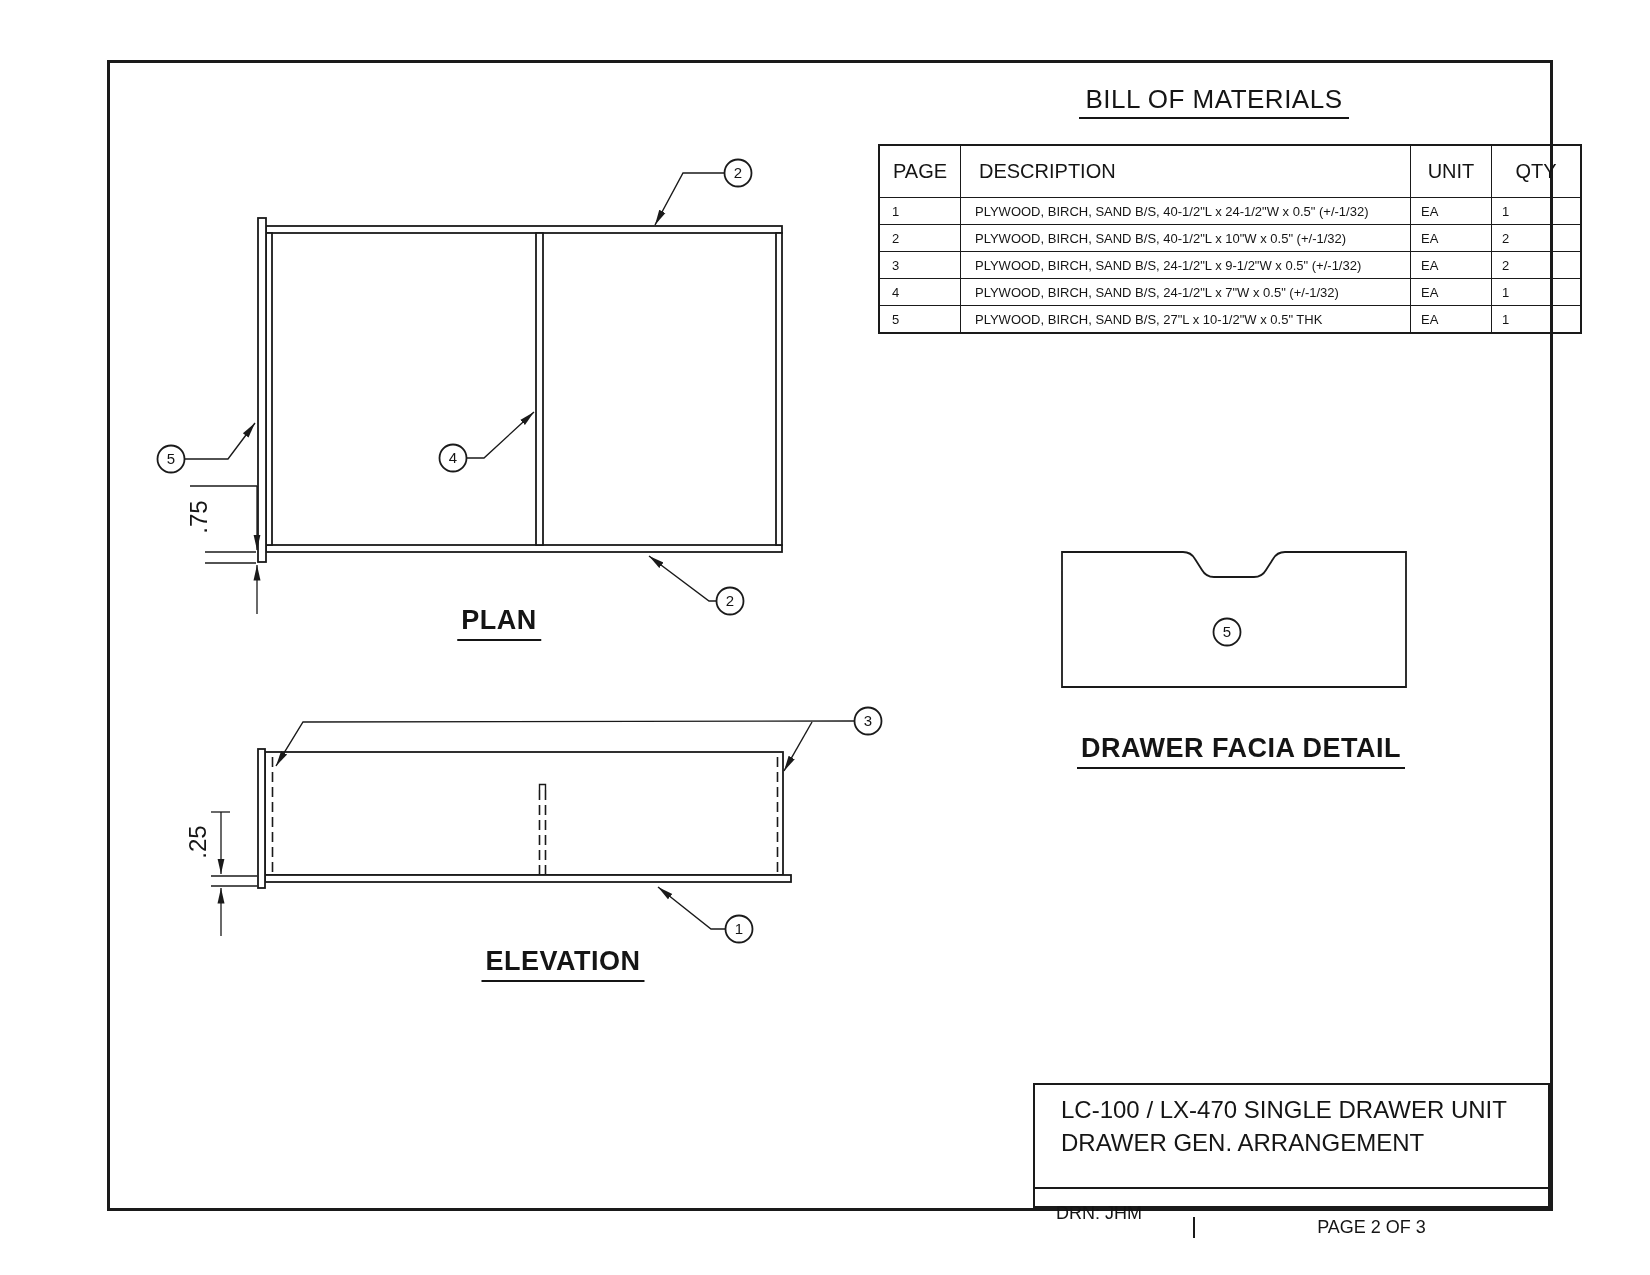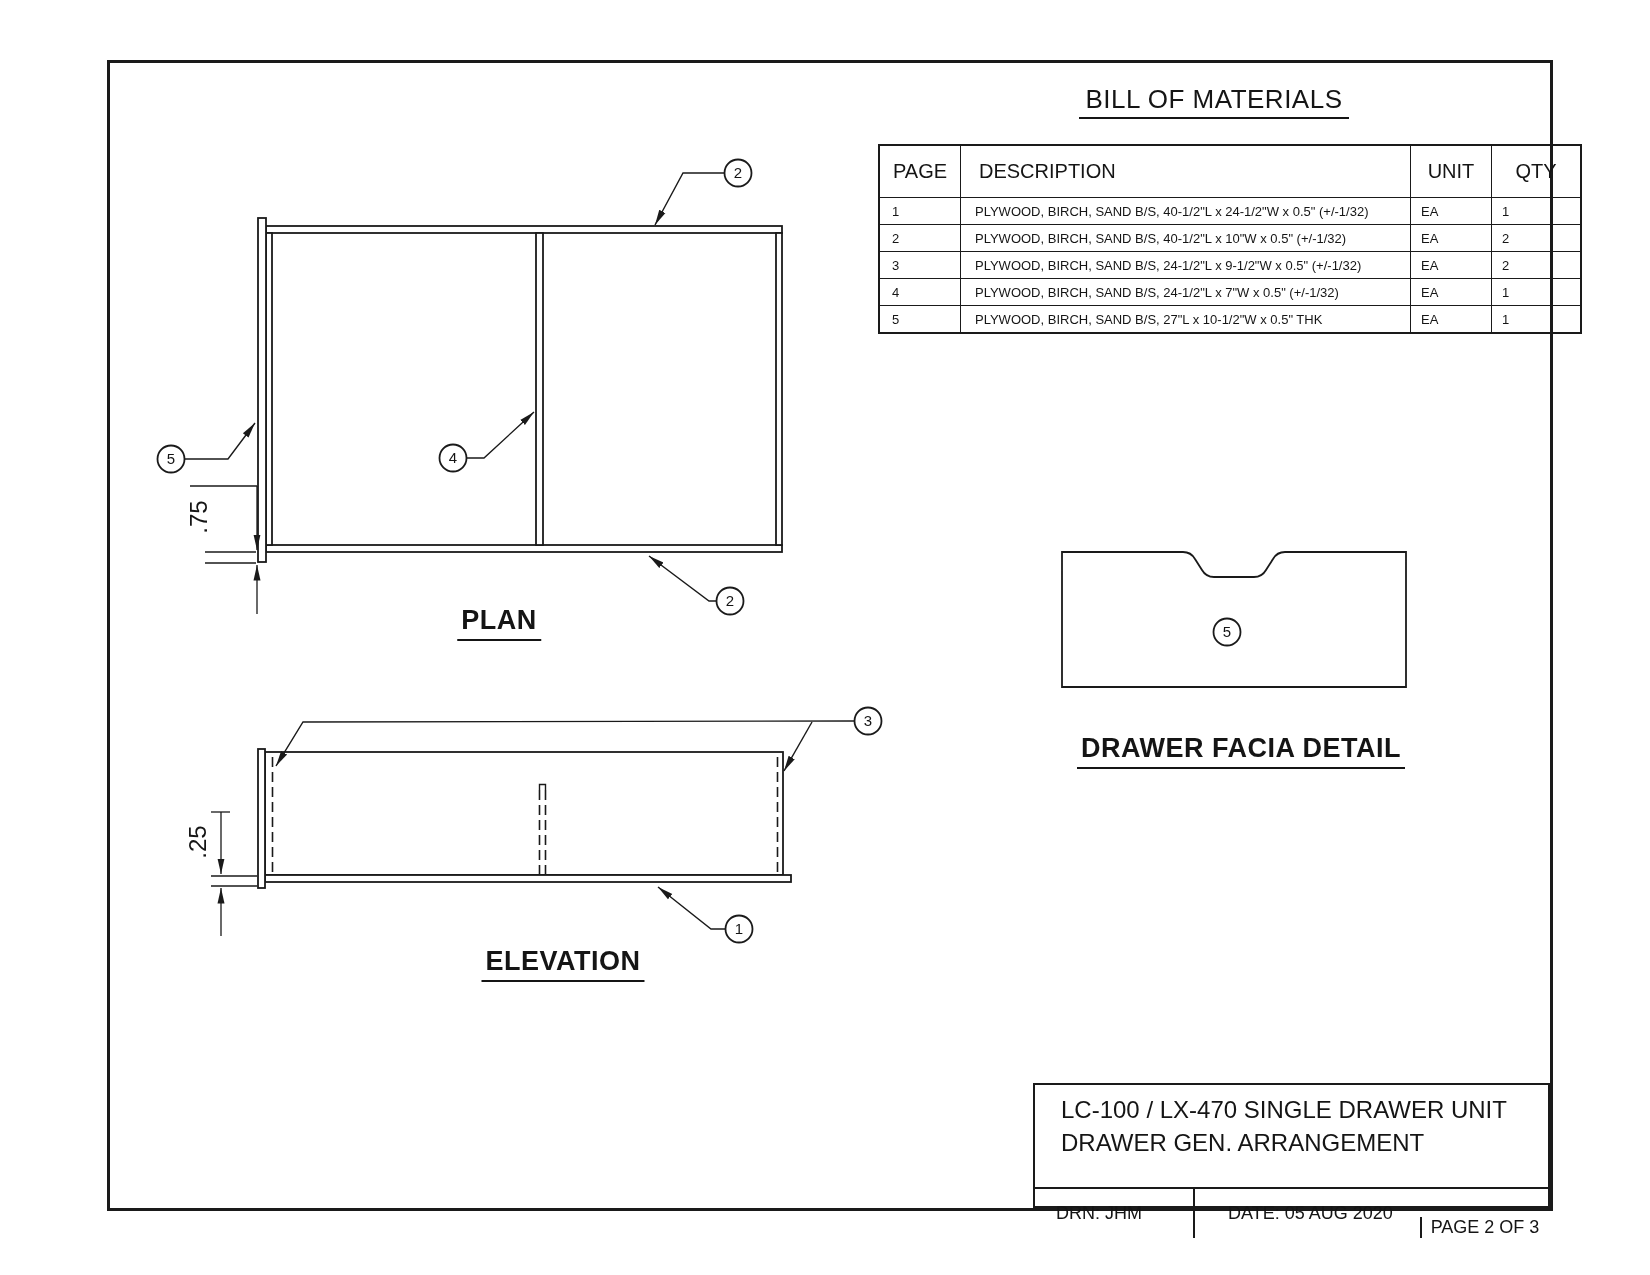--- a/index.html
+++ b/index.html
@@ -184,16 +184,15 @@
 <div class="view-title" style="left:524px;top:946px;margin-left:39px;">ELEVATION</div>
 <div class="view-title" style="left:1241px;top:733px;">DRAWER FACIA DETAIL</div>
 
 <div class="title-block">
   <div class="tb-title">
     <div>LC-100 / LX-470 SINGLE DRAWER UNIT</div>
     <div>DRAWER GEN. ARRANGEMENT</div>
   </div>
   <div class="tb-row">
     <div class="tb-cell tb-drn">DRN: JHM</div>
-    <div class="tb-cell tb-date">DATE: 05 AUG 2020</div>
     <div class="tb-cell tb-page">PAGE 2 OF 3</div>
   </div>
 </div>
 
 </body></html>

